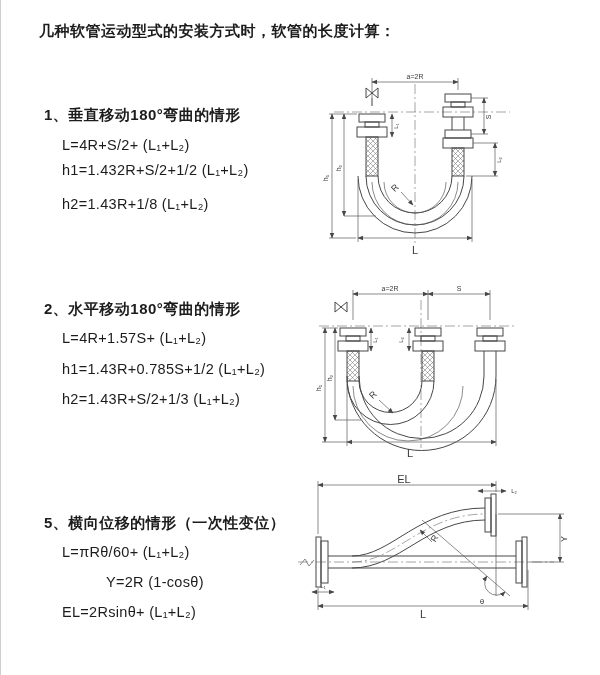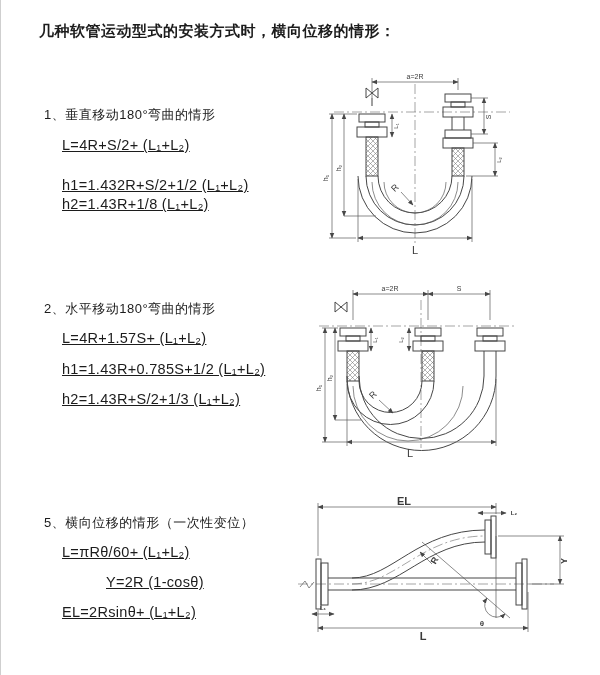--- a/index.html
+++ b/index.html
@@ -8,48 +8,48 @@
     background:#ffffff; color:#1c1c1c;
     font-family:"Liberation Sans", sans-serif;
   }
   .page-edge { position:absolute; left:0; top:0; width:1px; height:675px; background:#cfcfcf; }
   .doc-title {
     position:absolute; left:39px; top:22px;
     font-size:15px; font-weight:bold; letter-spacing:.5px; white-space:nowrap;
   }
   .sec-heading {
     position:absolute; left:44px;
-    font-size:13px; font-weight:normal; letter-spacing:.5px; white-space:nowrap;
+    font-size:15px; font-weight:bold; letter-spacing:.5px; white-space:nowrap;
   }
   .formula {
     position:absolute; left:62px;
-    font-size:14.5px; font-weight:normal; letter-spacing:.3px; white-space:nowrap;text-decoration:underline;
+    font-size:14.5px; font-weight:normal; letter-spacing:.3px; white-space:nowrap;
   }
   .diagram { position:absolute; }
   svg { display:block; }
   svg text { font-family:"Liberation Sans", sans-serif; fill:#3a3a3a; }
   .dimtxt { font-size:7px; }
   .dimtxt-sm { font-size:6px; }
   .biglabel { font-size:11px; }
   .stroke  { stroke:#474747; fill:none; stroke-width:1; }
   .thin    { stroke:#5a5a5a; fill:none; stroke-width:.7; }
   .dim     { stroke:#5a5a5a; fill:none; stroke-width:.7; }
   .cl      { stroke:#6a6a6a; fill:none; stroke-width:.6; stroke-dasharray:10 3 2 3; }
   .braid   { stroke:#474747; stroke-width:1; }
 </style>
 </head>
 <body>
 
 <div class="page-edge"></div>
 
-<div class="doc-title">几种软管运动型式的安装方式时，横向位移的情形：</div>
+<div class="doc-title">几种软管运动型式的安装方式时，软管的长度计算：</div>
 
 <div class="sec-heading" style="top:106px;">1、垂直移动180°弯曲的情形</div>
 <div class="formula" style="top:137px;">L=4R+S/2+ (L₁+L₂)</div>
-<div class="formula" style="top:177px;">h1=1.432R+S/2+1/2 (L₁+L₂)</div>
+<div class="formula" style="top:162px;">h1=1.432R+S/2+1/2 (L₁+L₂)</div>
 <div class="formula" style="top:196px;">h2=1.43R+1/8 (L₁+L₂)</div>
 
 <div class="diagram" style="left:308px; top:66px;">
 <svg width="225" height="190" viewBox="0 0 225 190">
   <defs>
     <marker id="arr1" viewBox="0 0 10 10" refX="9" refY="5" markerWidth="8" markerHeight="8" orient="auto-start-reverse">
       <path d="M0,1 L10,5 L0,9 z" fill="#474747"></path>
     </marker>
     <pattern id="braid1" patternUnits="userSpaceOnUse" width="5" height="5">
       <path d="M0,5 L5,0 M0,0 L5,5" stroke="#6a6a6a" stroke-width="0.5" fill="none"></path>
@@ -248,21 +248,21 @@
     <text class="biglabel" x="105" y="177" text-anchor="middle">L</text>
   </g>
 </svg>
 </div>
 
 <div class="sec-heading" style="top:514px;">5、横向位移的情形（一次性变位）</div>
 <div class="formula" style="top:544px;">L=πRθ/60+ (L₁+L₂)</div>
 <div class="formula" style="top:574px;margin-left:44px;">Y=2R (1-cosθ)</div>
 <div class="formula" style="top:604px;">EL=2Rsinθ+ (L₁+L₂)</div>
 
-<div class="diagram" style="left:292px; top:496px;font-weight:bold;">
+<div class="diagram" style="left:292px; top:474px;">
 <svg width="300" height="145" viewBox="0 0 300 145">
   <defs>
     <marker id="arr3" viewBox="0 0 10 10" refX="9" refY="5" markerWidth="8" markerHeight="8" orient="auto-start-reverse">
       <path d="M0,1 L10,5 L0,9 z" fill="#474747"></path>
     </marker>
   </defs>
 
   <g>
     <line class="cl" x1="6" y1="88" x2="262" y2="88"></line>
     <path class="thin" d="M8,91 l5,-6 l4,7 l5,-6"></path>

